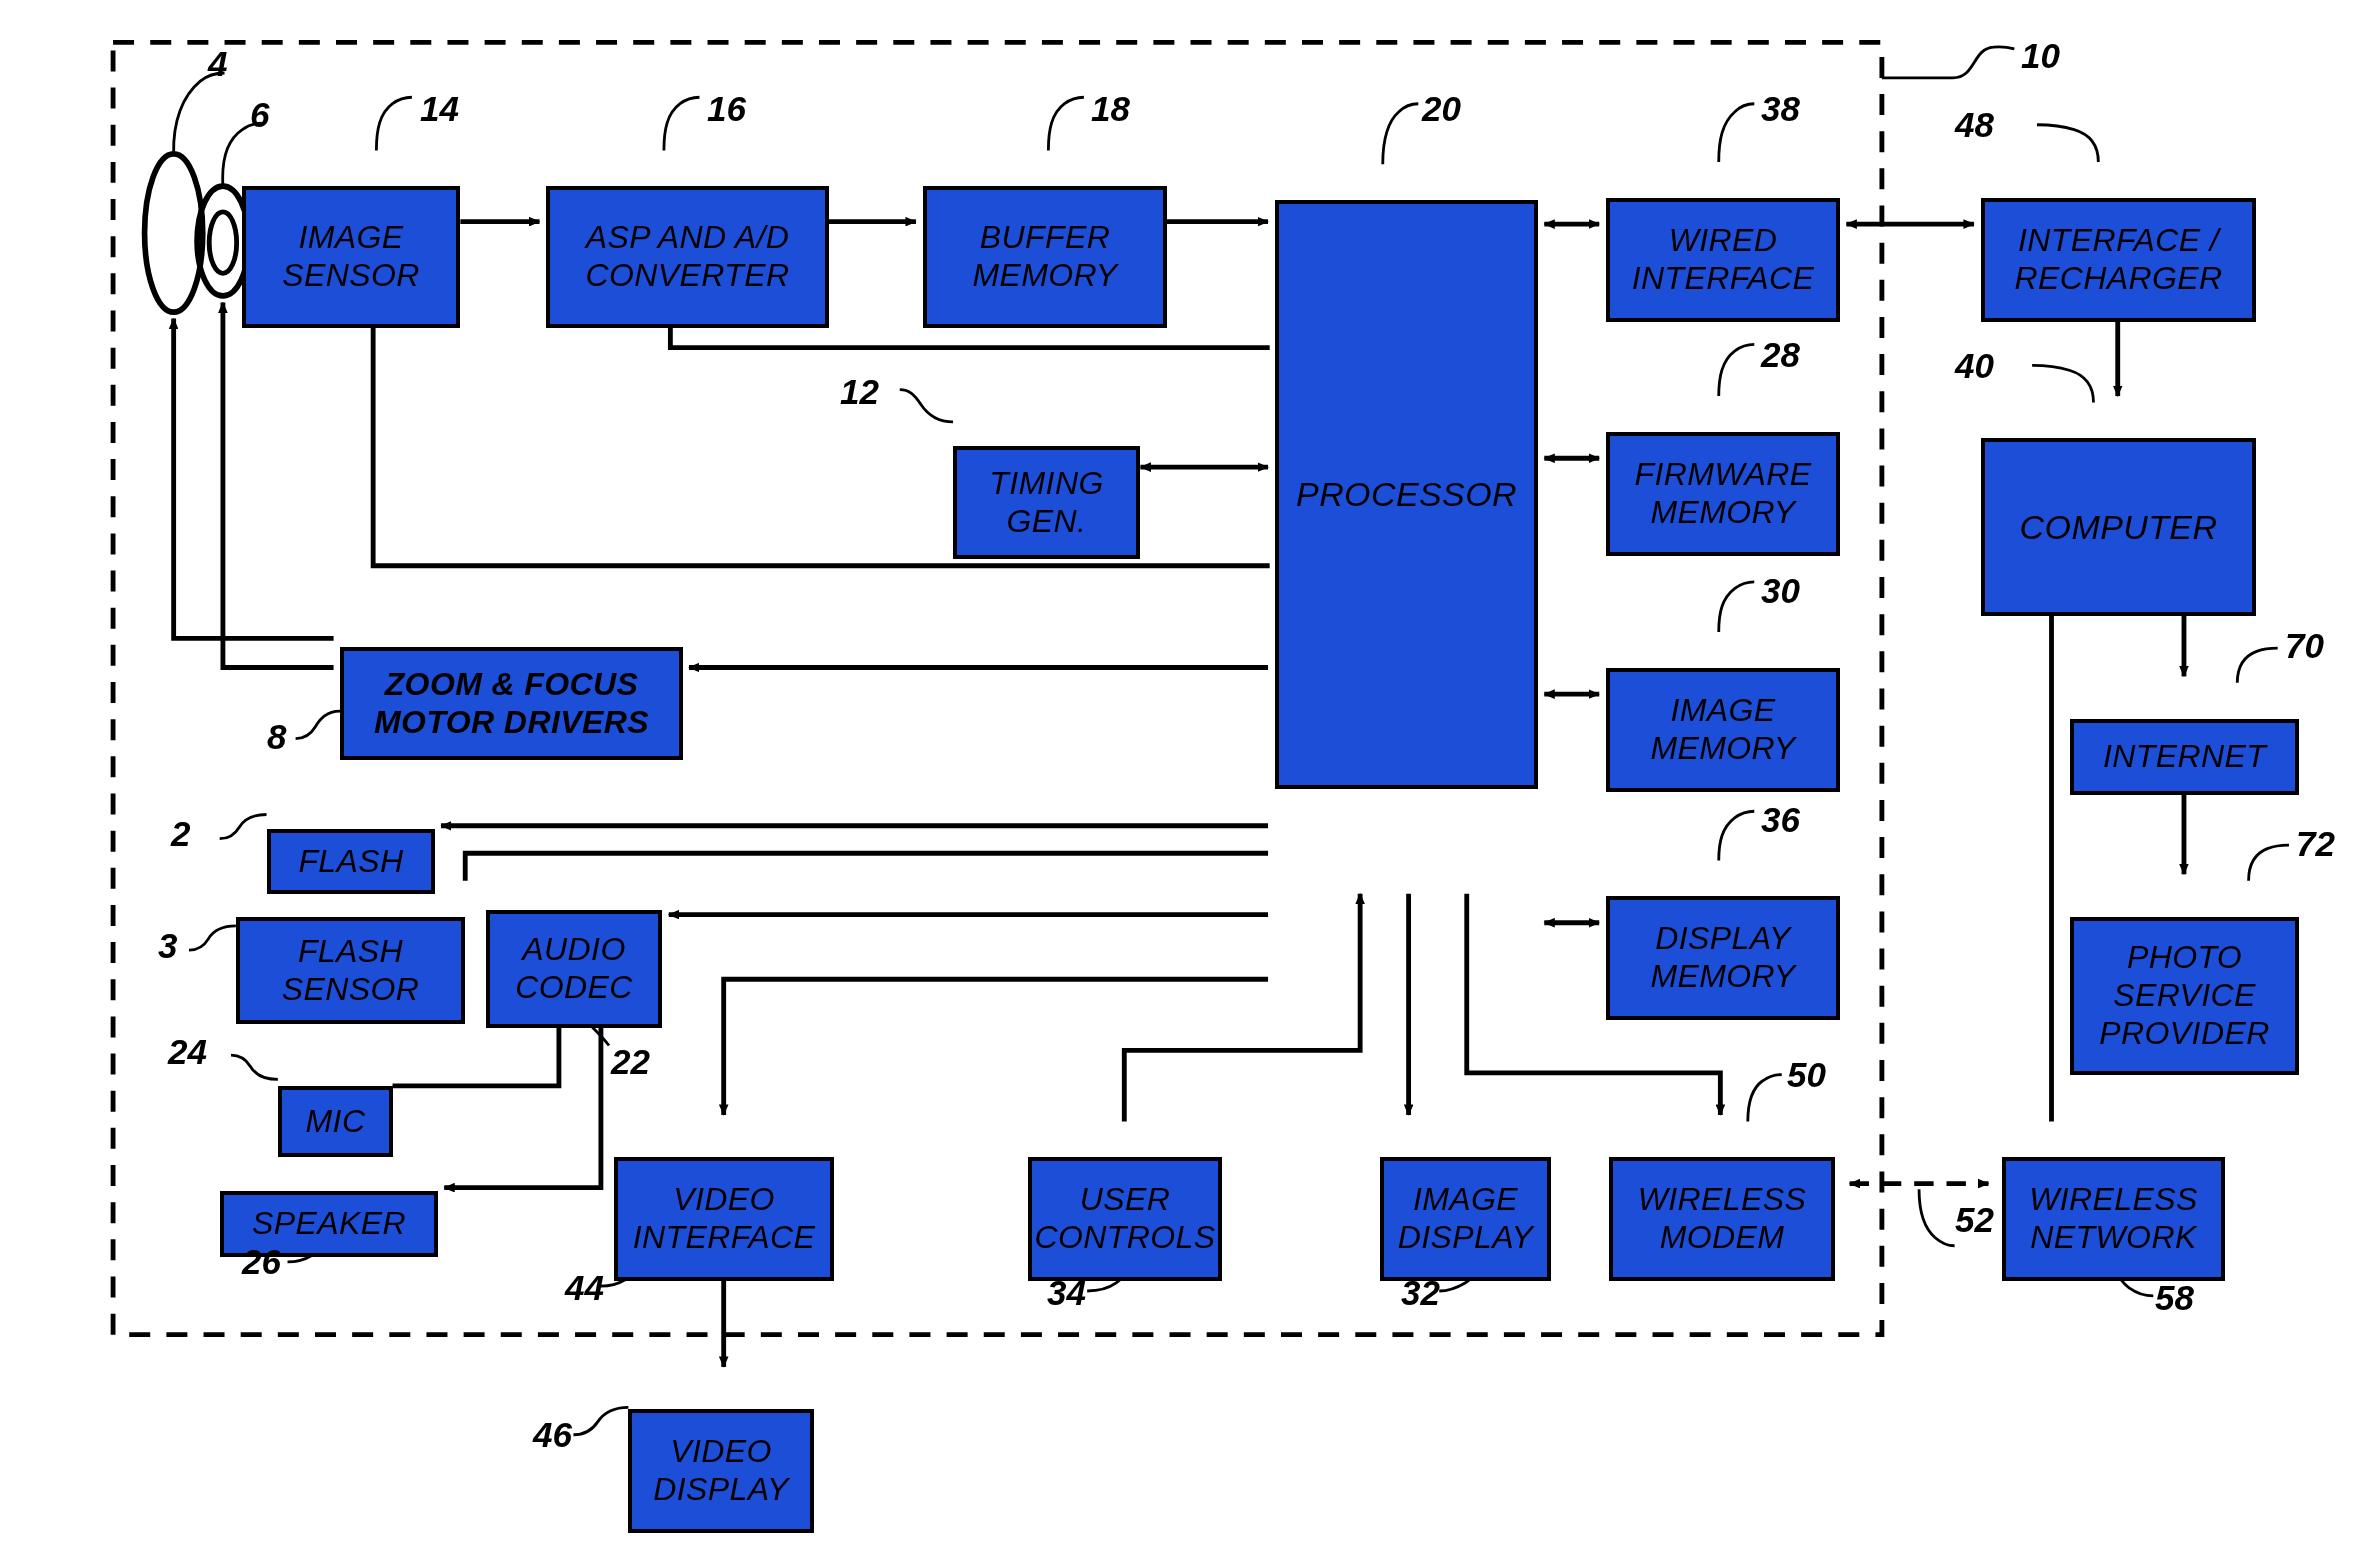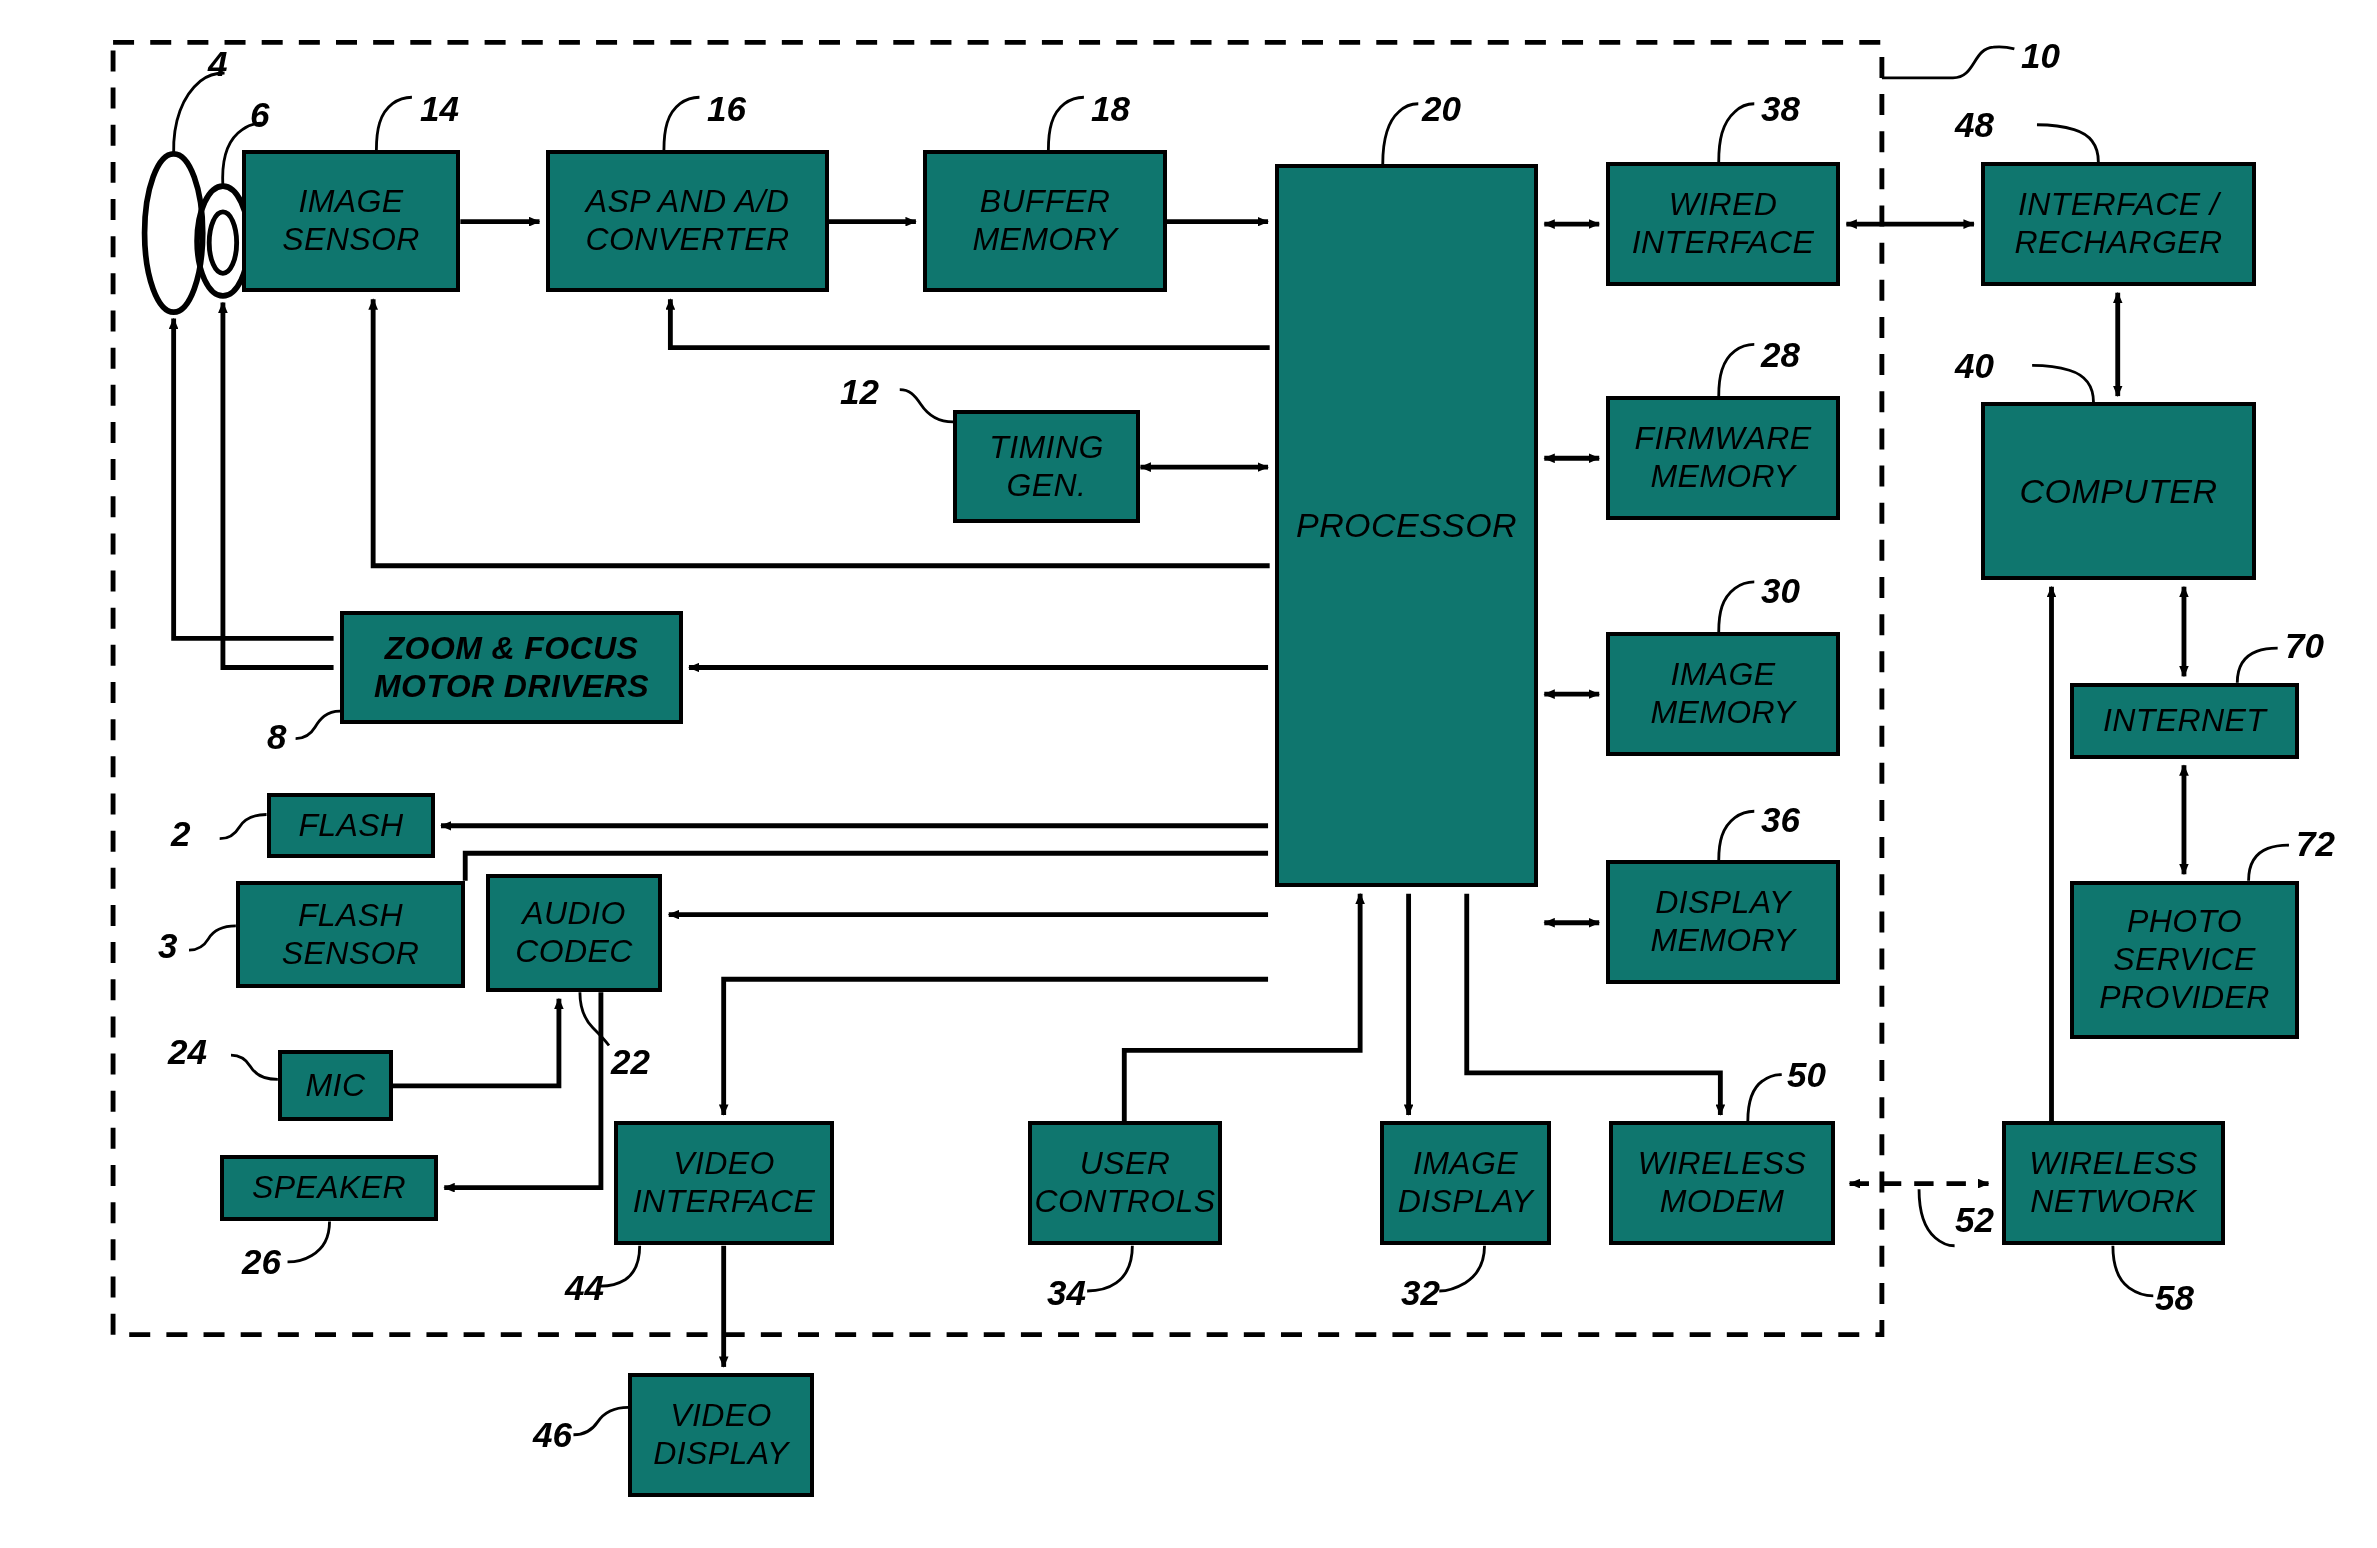--- a/index.html
+++ b/index.html
@@ -2,32 +2,33 @@
 <html style="font-size:13px"><head>
 <meta charset="utf-8">
 <style>
   html,body{margin:0;padding:0;background:#ffffff;}
   body{width:2377px;height:1549px;font-family:"Liberation Sans",sans-serif;}
   #stage{position:relative;width:2377px;height:1549px;overflow:hidden;background:#fff;}
   svg#wires{position:absolute;left:0;top:0;width:2377px;height:1549px;}
   .blk{
     position:absolute;
     border:4px solid #000;
-    background:#0f766e;
+    background:#1d4ed8;
     display:flex;
     align-items:center;
     justify-content:center;
     text-align:center;
     font-style:italic;
     font-weight:400;
     font-family:"Liberation Sans",sans-serif;
     color:#000;
     line-height:1.18;
     box-sizing:border-box;
     letter-spacing:0.4px;
+    margin-top:36px;
   }
   .blk span{display:block;padding:0 4.8px;}
   .refnum{
     position:absolute;
     font-style:italic;
     font-weight:700;
     font-size:35px;
     color:#000;
     font-family:"Liberation Sans",sans-serif;
     white-space:nowrap;
@@ -139,21 +140,21 @@
 
   <div class="blk f40" style="left:242px;top:150px;width:218px;height:142px;">
     <span>IMAGE<br>SENSOR</span>
   </div>
   <div class="blk f40" style="left:546px;top:150px;width:283px;height:142px;">
     <span>ASP AND A/D<br>CONVERTER</span>
   </div>
   <div class="blk f40" style="left:923px;top:150px;width:244px;height:142px;">
     <span>BUFFER<br>MEMORY</span>
   </div>
-  <div class="blk f42" style="left:1275px;top:164px;width:263px;height:723px;">
+  <div class="blk f42" style="left:1275px;top:164px;width:263px;height:589px;">
     <span>PROCESSOR</span>
   </div>
   <div class="blk f40" style="left:1606px;top:162px;width:234px;height:124px;">
     <span>WIRED<br>INTERFACE</span>
   </div>
   <div class="blk f40" style="left:1981px;top:162px;width:275px;height:124px;">
     <span>INTERFACE /<br>RECHARGER</span>
   </div>
   <div class="blk f40" style="left:1606px;top:396px;width:234px;height:124px;">
     <span>FIRMWARE<br>MEMORY</span>

